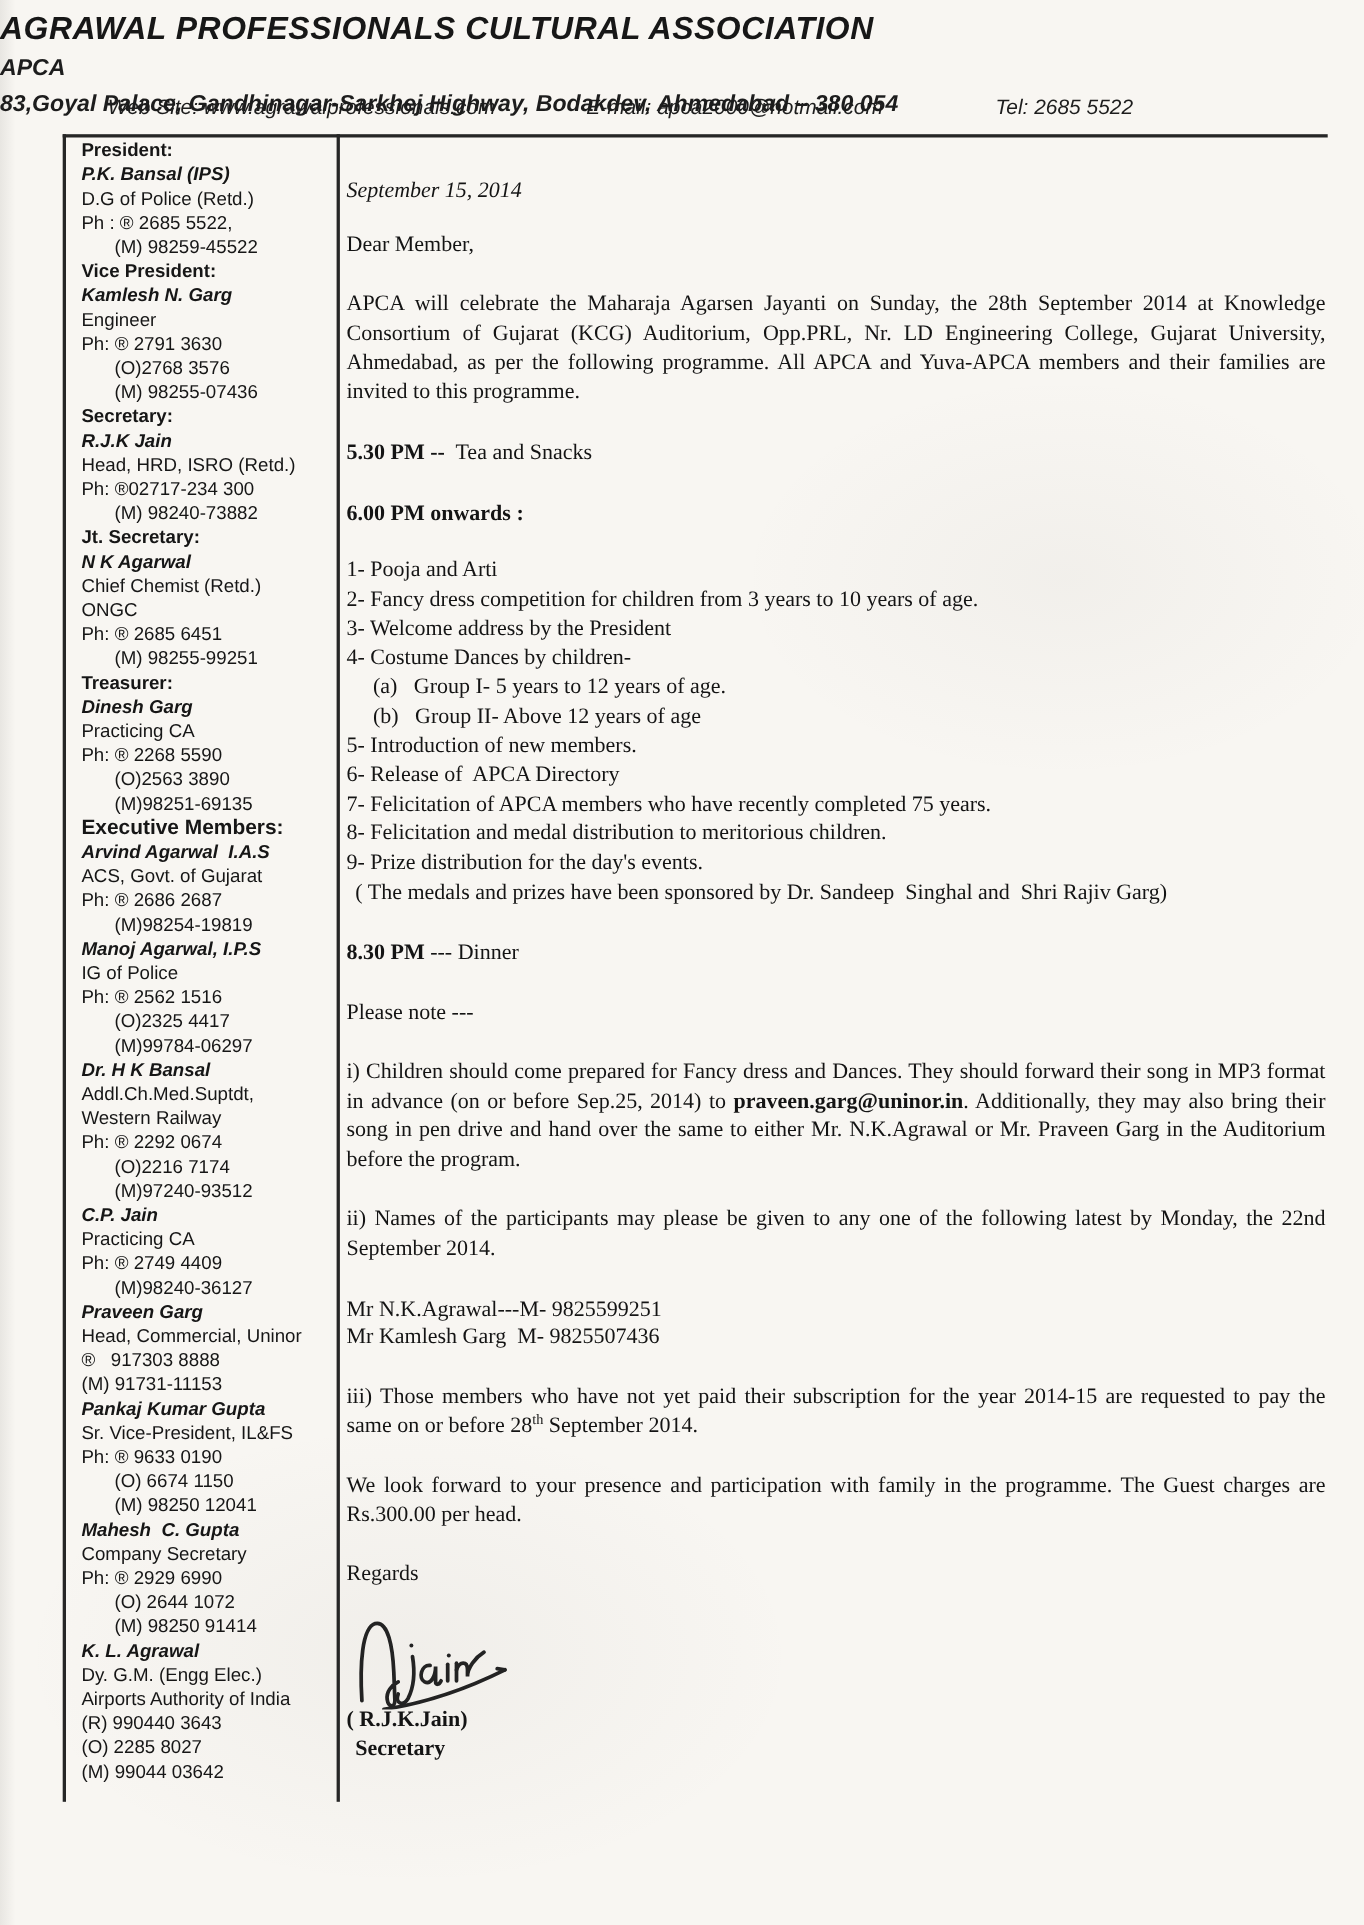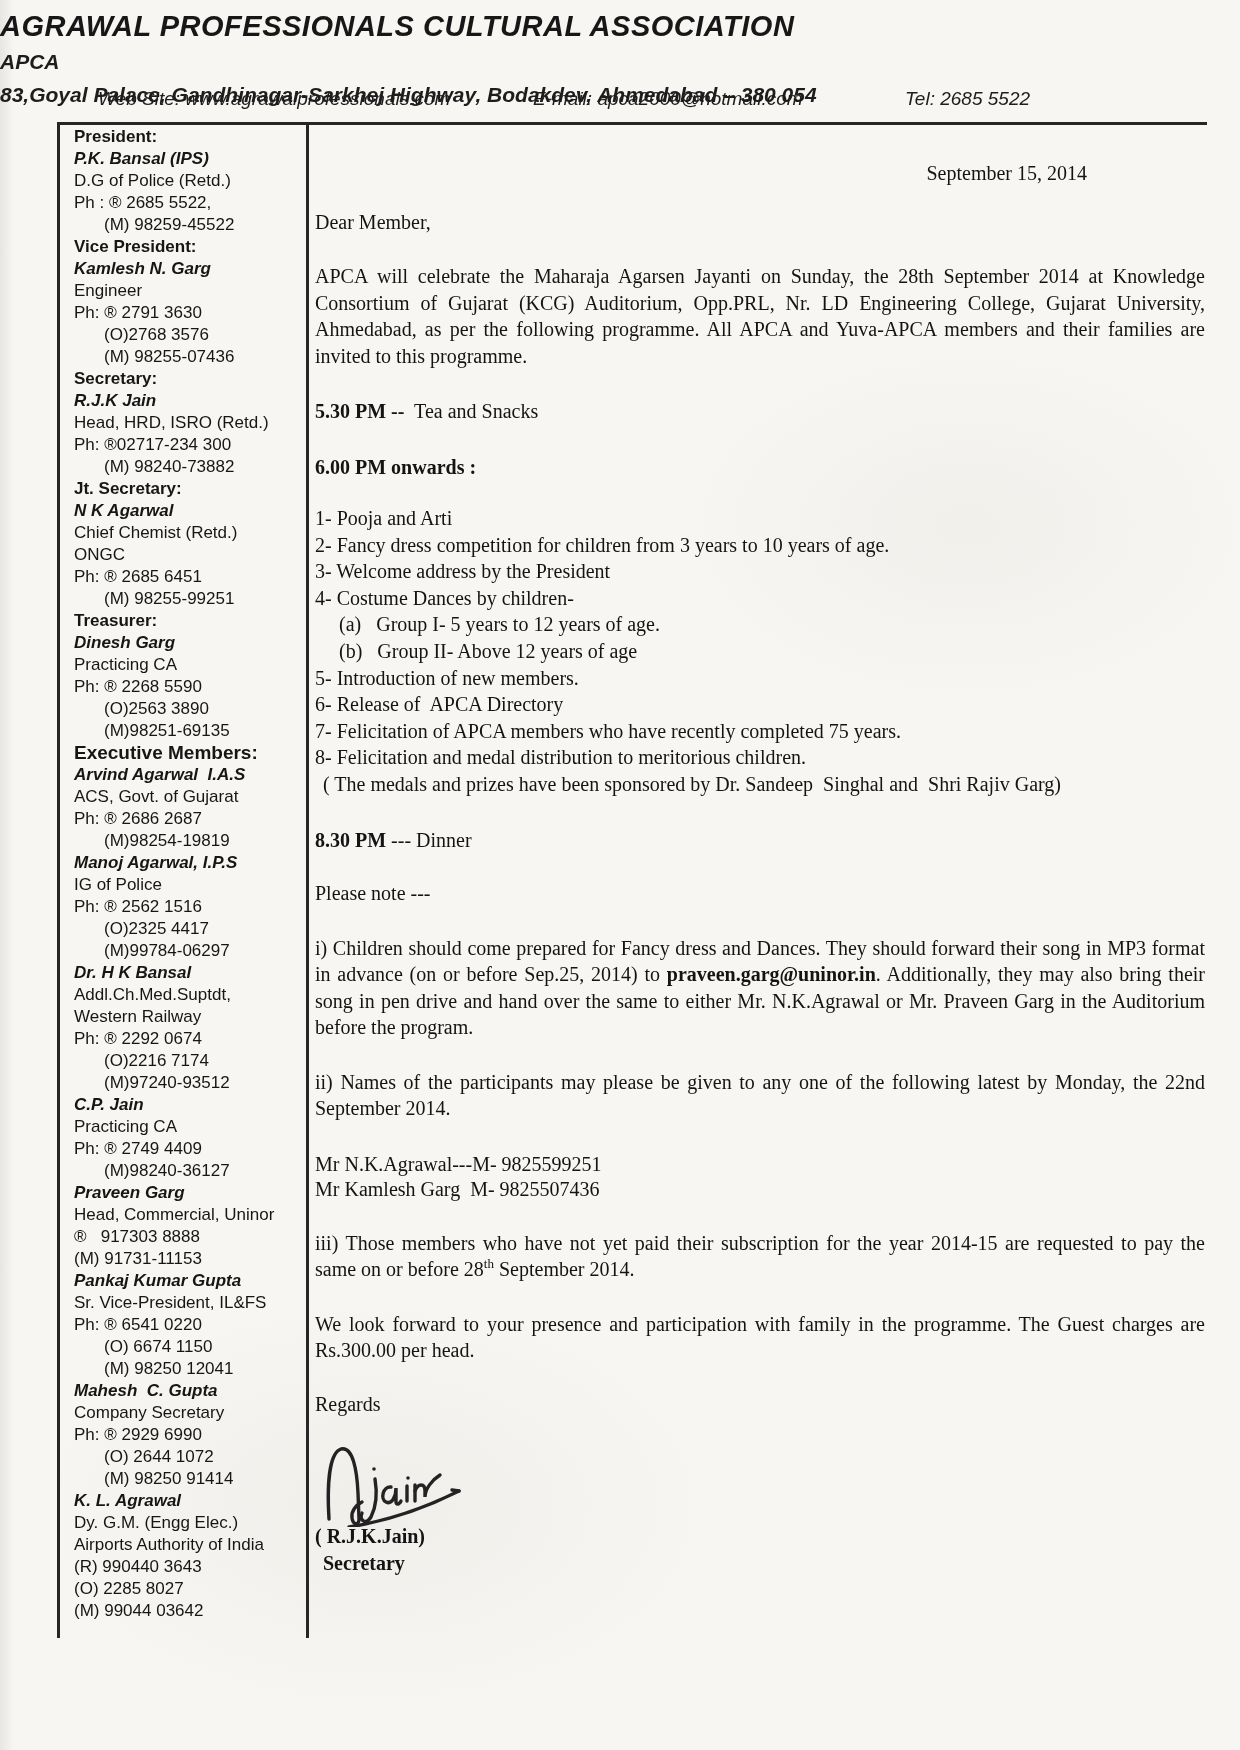--- a/index.html
+++ b/index.html
@@ -38,21 +38,21 @@
     font-size:17px;line-height:22px;color:#161616;}
   .off-line{white-space:pre-wrap;}
   .off-label{font-weight:bold;}
   .off-label-lg{font-weight:bold;font-size:19px;}
   .off-name{font-weight:bold;font-style:italic;}
   .off-ind{padding-left:30px;}
 
   
   .letter{position:absolute;left:315px;top:160px;width:890px;
     font-family:"Liberation Serif",serif;font-size:20px;color:#141414;line-height:26.5px;}
-  .b-date{text-align:right;padding-right:118px;}
+  .b-date{padding-right:118px;font-style:italic;}
   .b-salut{margin-top:22px;}
   .b-para{margin-top:28px;text-align:justify;}
   .b-line{margin-top:27px;}
   .b-time{margin-top:29px;white-space:pre-wrap;}
   .b-list{margin-top:25px;line-height:26.6px;}
   .b-list .item{white-space:pre-wrap;}
   .item-ind1{padding-left:24px;}
   .item-ind05{padding-left:8px;}
   .b-contacts{margin-top:30px;line-height:25px;}
   .b-contacts div{white-space:pre-wrap;}
@@ -130,21 +130,21 @@
       <div class="off-line off-name">C.P. Jain</div>
       <div class="off-line">Practicing CA</div>
       <div class="off-line">Ph: ® 2749 4409</div>
       <div class="off-line off-ind">(M)98240-36127</div>
       <div class="off-line off-name">Praveen Garg</div>
       <div class="off-line">Head, Commercial, Uninor</div>
       <div class="off-line">®   917303 8888</div>
       <div class="off-line">(M) 91731-11153</div>
       <div class="off-line off-name">Pankaj Kumar Gupta</div>
       <div class="off-line">Sr. Vice-President, IL&amp;FS</div>
-      <div class="off-line">Ph: ® 6541 0220</div>
+      <div class="off-line">Ph: ® 9633 0190</div>
       <div class="off-line off-ind">(O) 6674 1150</div>
       <div class="off-line off-ind">(M) 98250 12041</div>
       <div class="off-line off-name">Mahesh  C. Gupta</div>
       <div class="off-line">Company Secretary</div>
       <div class="off-line">Ph: ® 2929 6990</div>
       <div class="off-line off-ind">(O) 2644 1072</div>
       <div class="off-line off-ind">(M) 98250 91414</div>
       <div class="off-line off-name">K. L. Agrawal</div>
       <div class="off-line">Dy. G.M. (Engg Elec.)</div>
       <div class="off-line">Airports Authority of India</div>
@@ -164,20 +164,21 @@
           <div class="item">1- Pooja and Arti</div>
           <div class="item">2- Fancy dress competition for children from 3 years to 10 years of age.</div>
           <div class="item">3- Welcome address by the President</div>
           <div class="item">4- Costume Dances by children-</div>
           <div class="item item-ind1">(a)   Group I- 5 years to 12 years of age.</div>
           <div class="item item-ind1">(b)   Group II- Above 12 years of age</div>
           <div class="item">5- Introduction of new members.</div>
           <div class="item">6- Release of  APCA Directory</div>
           <div class="item">7- Felicitation of APCA members who have recently completed 75 years.</div>
           <div class="item">8- Felicitation and medal distribution to meritorious children.</div>
+          <div class="item">9- Prize distribution for the day's events.</div>
           <div class="item item-ind05">( The medals and prizes have been sponsored by Dr. Sandeep  Singhal and  Shri Rajiv Garg)</div>
         </div>
         <div class="b-time"><span style="font-weight: bold;">8.30 PM</span><span> --- Dinner</span></div>
         <div class="b-line">Please note ---</div>
         <div class="b-para"><span>i)  Children should come prepared for Fancy dress and Dances. They should forward their song in MP3 format in advance (on or before Sep.25, 2014) to </span><span style="font-weight: bold;">praveen.garg@uninor.in</span><span>. Additionally, they may also bring their song in pen drive  and hand over the same to either Mr. N.K.Agrawal or Mr. Praveen Garg in the Auditorium before the program.</span></div>
         <div class="b-para"><span>ii) Names of the participants may please be given to any one of the following latest by Monday, the 22nd September 2014.</span></div>
         <div class="b-contacts">
           <div>Mr N.K.Agrawal---M- 9825599251</div>
           <div>Mr Kamlesh Garg  M- 9825507436</div>
         </div>

